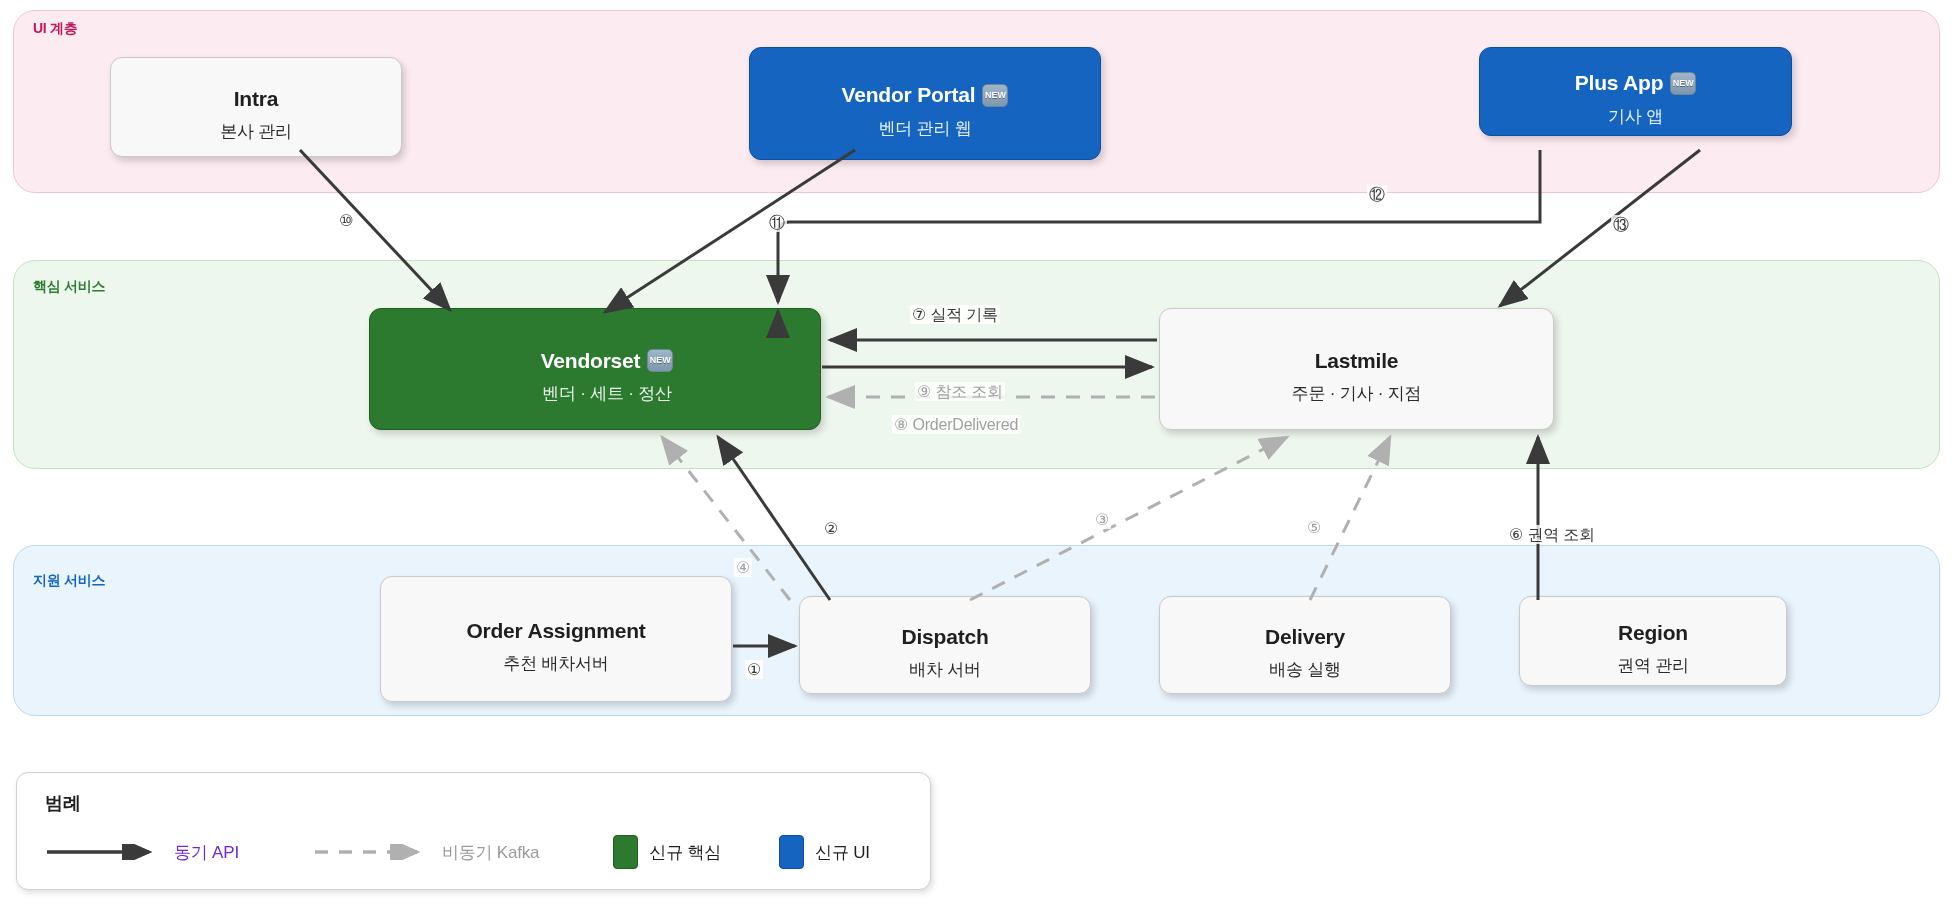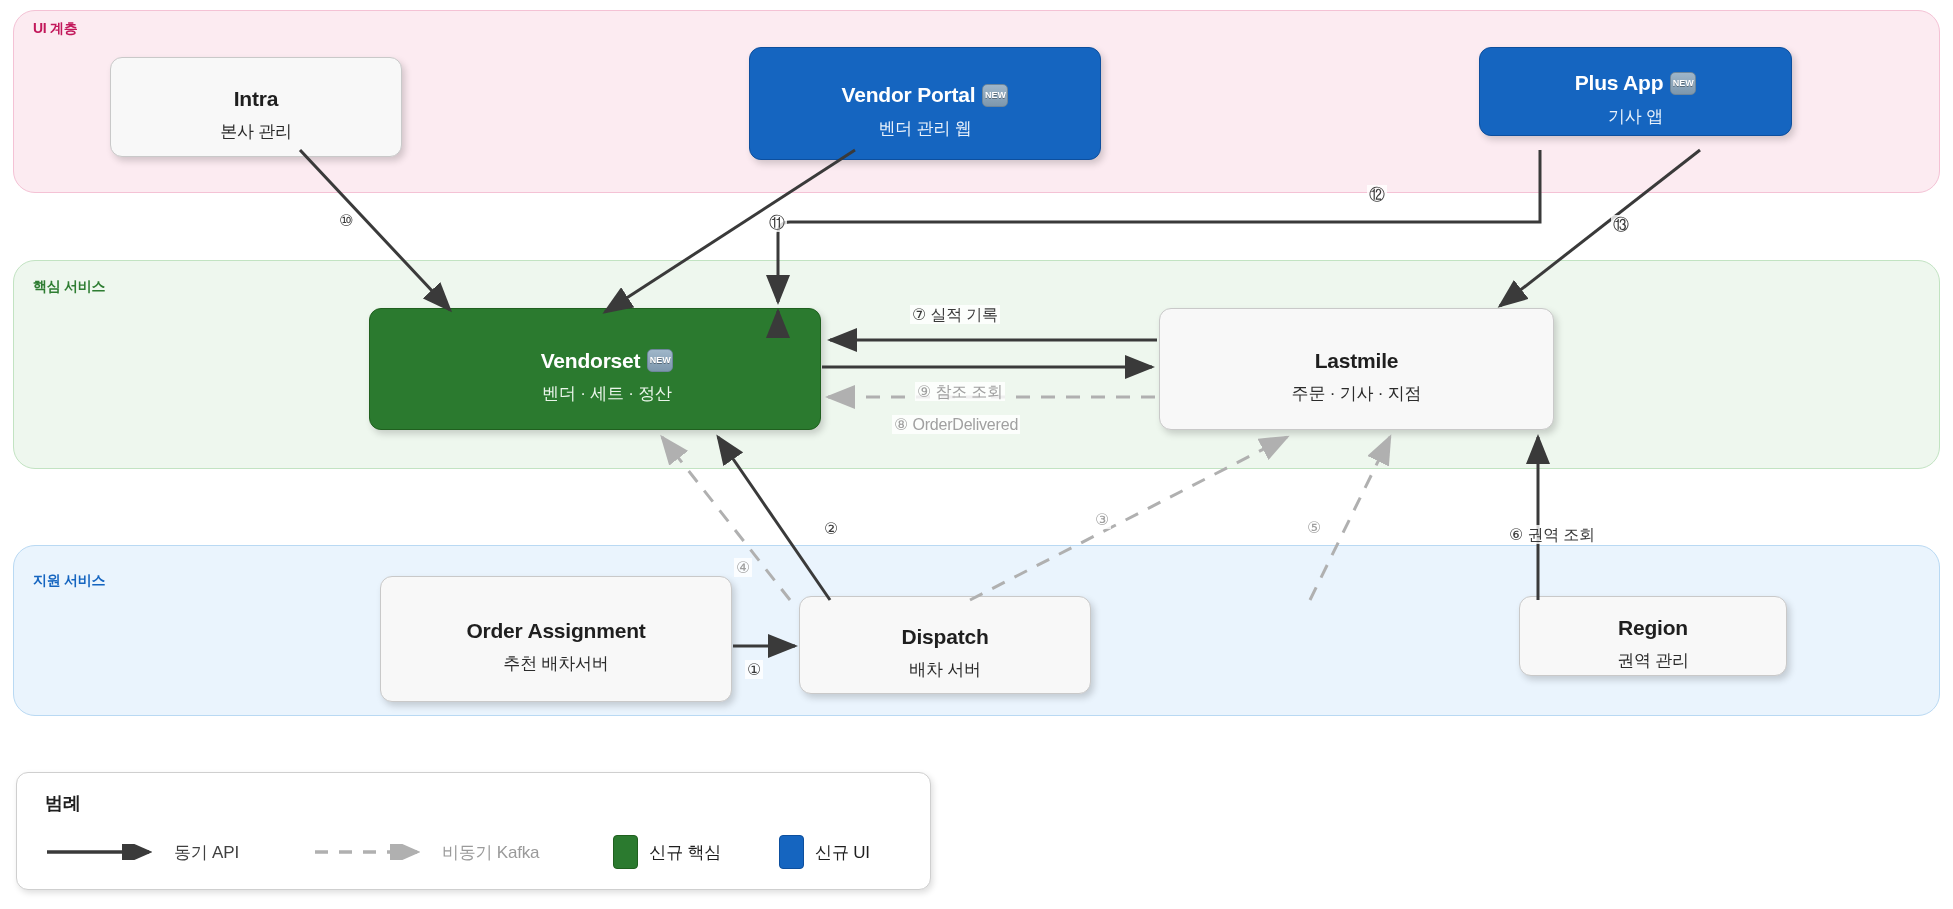--- a/index.html
+++ b/index.html
@@ -178,21 +178,21 @@
   .lg-item {
     display: flex;
     align-items: center;
     gap: 11px;
   }
   .lg-item .lg-label {
     font-size: 17px;
     letter-spacing: -0.2px;
     white-space: nowrap;
   }
-  .lg-item.sync .lg-label  { color: #404040; }
+  .lg-item.sync .lg-label  { color: #6d28d9; }
   .lg-item.async .lg-label { color: #9a9a9a; }
   .lg-item.swatch-item .lg-label { color: #1f1f1f; }
   .lg-gap { width: 74px; }
   .lg-gap-sm { width: 58px; }
 
   .swatch {
     width: 23px;
     height: 32px;
     border-radius: 4px;
     flex: none;
@@ -304,22 +304,28 @@
     <div class="sub">추천 배차서버</div>
   </div>
 
   <div class="node plain" style="left:799px; top:596px; width:292px; height:98px;">
     <div class="ttl">
         <span>Dispatch</span>
       </div>
     <div class="sub">배차 서버</div>
   </div>
 
-
-  <div class="node plain" style="left:1519px; top:596px; width:268px; height:80px;">
+  <div class="node plain" style="left:1159px; top:596px; width:292px; height:98px;">
+    <div class="ttl">
+        <span>Delivery</span>
+      </div>
+    <div class="sub">배송 실행</div>
+  </div>
+
+  <div class="node plain" style="left:1519px; top:596px; width:268px; height:90px;">
     <div class="ttl">
         <span>Region</span>
       </div>
     <div class="sub">권역 관리</div>
   </div>
 
   <div class="elabel sync" style="left:337px; top:211px;">⑩</div>
   <div class="elabel sync" style="left:767px; top:213px;">⑪</div>
   <div class="elabel sync" style="left:1367px; top:185px;">⑫</div>
   <div class="elabel sync" style="left:1611px; top:215px;">⑬</div>

